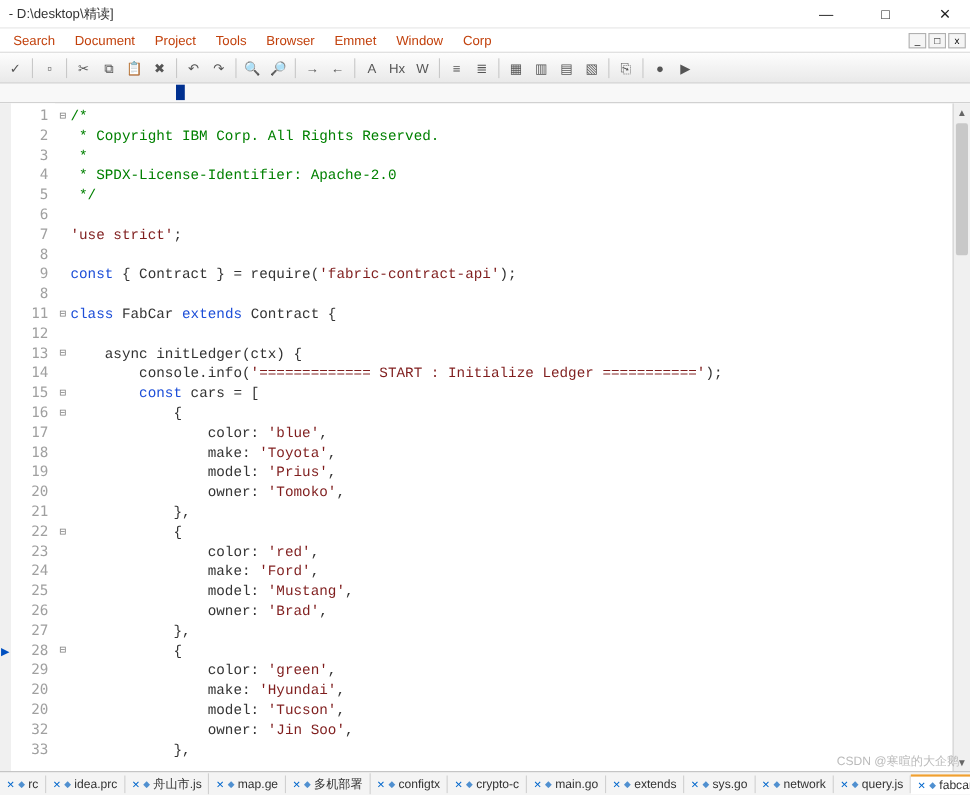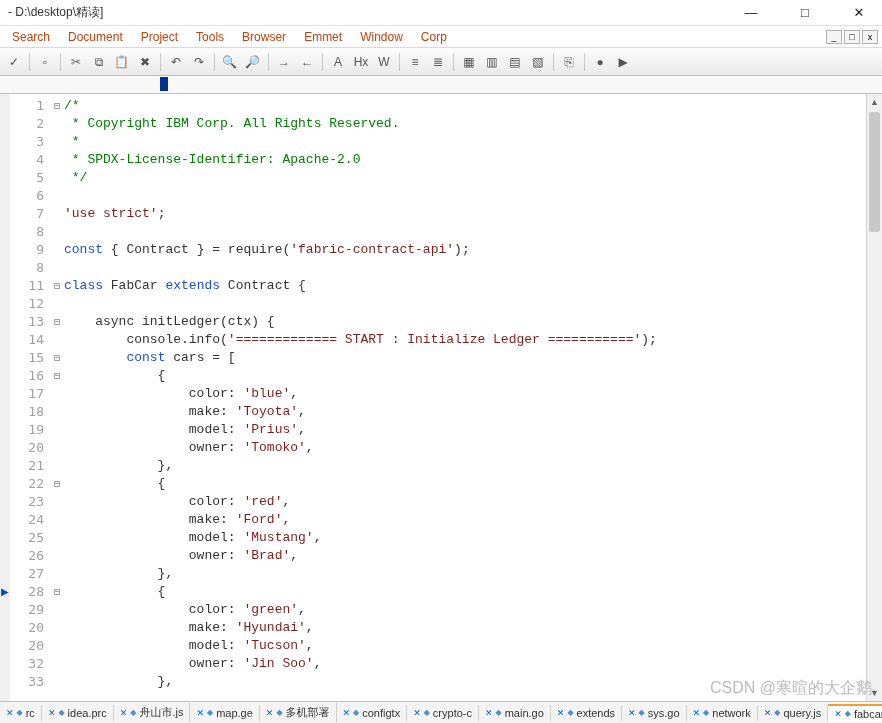--- a/index.html
+++ b/index.html
@@ -29,21 +29,21 @@
 .c-punc { color: #333; }
 .bottomtabs { position: absolute; bottom: 0; left: 0; right: 0; height: 22px; background: #f4f4f4; border-top: 1px solid #c0c0c0; display: flex; align-items: center; overflow: hidden; font-size: 11px; }
 .btab { padding: 2px 6px; border-right: 1px solid #d0d0d0; display: flex; align-items: center; gap: 3px; white-space: nowrap; color: #333; cursor: pointer; }
 .btab.active { background: #fff; border-top: 2px solid #f0a030; }
 .btab .x { color: #0066cc; font-size: 9px; }
 .btab .dia { color: #5090d0; font-size: 8px; }
 .scrollv { position: absolute; right: 0; top: 94px; bottom: 22px; width: 16px; background: #f0f0f0; border-left: 1px solid #d0d0d0; }
 .scrollv .thumb { position: absolute; top: 18px; left: 2px; right: 2px; height: 120px; background: #c8c8c8; border-radius: 2px; }
 .scrollv .arr { position: absolute; left: 0; right: 0; height: 16px; text-align: center; font-size: 9px; color: #666; line-height: 16px; }
 .arrow-mark { position: absolute; left: 1px; top: 492px; color: #0050c0; font-size: 10px; }
-.watermark { position: absolute; right: 10px; bottom: 24px; color: #bbb; font-size: 16px; font-family: sans-serif; }
+.watermark { position: absolute; right: 10px; bottom: 24px; color: #bbb; font-size: 11px; font-family: sans-serif; }
 </style>
 </head>
 <body>
 
 <div class="titlebar">
   <span class="title">- D:\desktop\精读]</span>
   <div class="winbtns">
     <span class="winbtn">—</span>
     <span class="winbtn">□</span>
     <span class="winbtn">✕</span>

